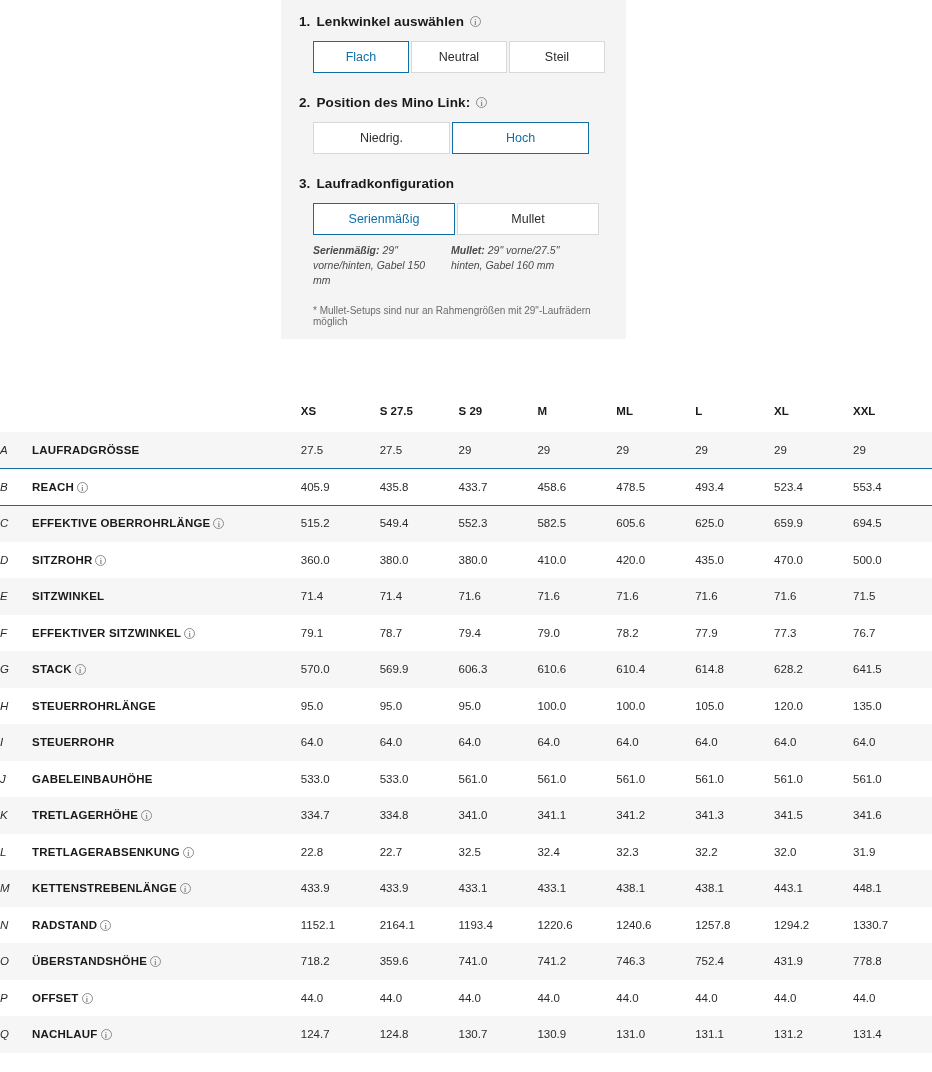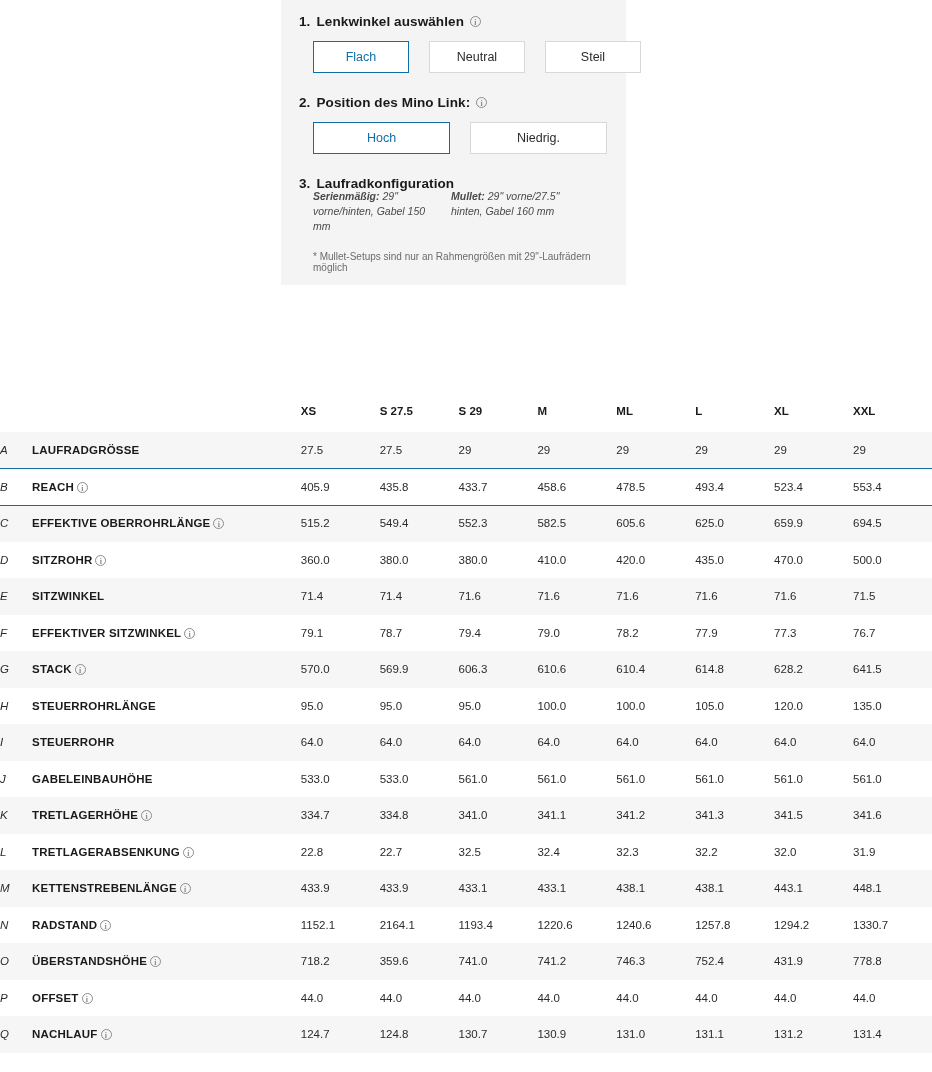--- a/index.html
+++ b/index.html
@@ -69,21 +69,21 @@
     background: #ffffff;
     border: 1px solid #d8d8d8;
     color: #2b2b2b;
     font-size: 12.5px;
     font-family: "Liberation Sans", sans-serif;
     height: 32px;
     min-width: 96px;
     padding: 0 12px;
     cursor: pointer;
     box-sizing: border-box;
-    margin-right: 20px;
+    margin-right: 2px;
   }
   .opt-btn.selected {
     border: 1.5px solid #0f6ea8;
     color: #0f6ea8;
   }
   .wide2 .opt-btn { min-width: 137px; }
   .wide3 .opt-btn { min-width: 142px; }
 
   .note-row {
     display: flex;
@@ -184,27 +184,31 @@
         <button class="opt-btn">Neutral</button>
         <button class="opt-btn">Steil</button>
       </div>
 
       <div class="step-title">
         <span>2.</span>
         <span>Position des Mino Link:</span>
         <i class="info-icon">i</i>
       </div>
       <div class="btn-row wide2">
+        <button class="opt-btn">Niedrig.</button>
         <button class="opt-btn selected">Hoch</button>
-        <button class="opt-btn">Niedrig.</button>
       </div>
 
       <div class="step-title">
         <span>3.</span>
         <span>Laufradkonfiguration</span>
+      </div>
+      <div class="btn-row wide3">
+        <button class="opt-btn selected">Serienmäßig</button>
+        <button class="opt-btn">Mullet</button>
       </div>
 
       <div class="note-row">
         <div class="note">
           <b>Serienmäßig:</b><span> 29" vorne/hinten, Gabel 150 mm</span>
         </div>
         <div class="note">
           <b>Mullet:</b><span> 29" vorne/27.5" hinten, Gabel 160 mm</span>
         </div>
       </div>

